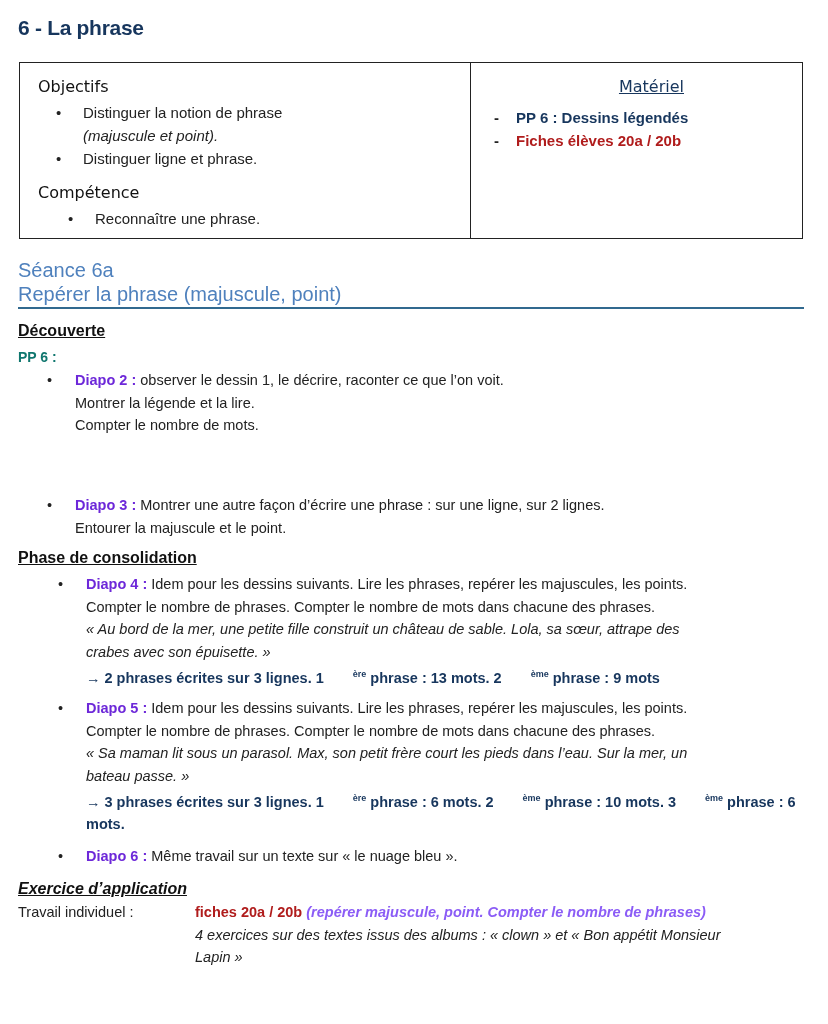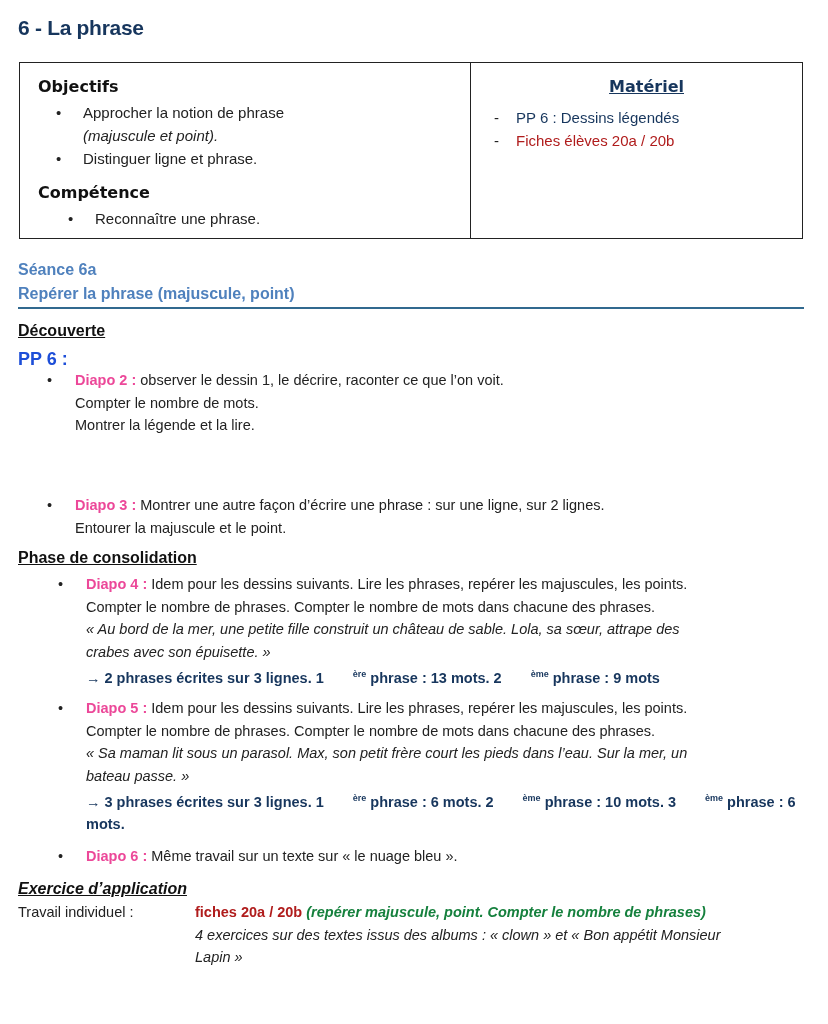--- a/index.html
+++ b/index.html
@@ -3,56 +3,56 @@
 <meta charset="utf-8">
 <style>
   html, body { margin:0; padding:0; background:#fff; }
   body { width:828px; height:1024px; position:relative; overflow:hidden;
          font-family:"Liberation Sans", sans-serif; color:#1a1a1a; }
   .condensed { font-family:"Liberation Sans Narrow","Liberation Sans", sans-serif; }
   #title { position:absolute; left:18px; top:16px; font-size:21px; font-weight:bold; color:#17365d; letter-spacing:-0.3px;text-align:center; }
   #box { position:absolute; left:19px; top:62px; width:782px; height:175px; border:1.5px solid #222; display:flex; }
   #box .left { width:450px; border-right:1.5px solid #222; position:relative; }
   #box .right { flex:1; position:relative;margin-left:15px; }
-  .comic { font-family:"DejaVu Sans", sans-serif; font-weight:bold; font-size:16px; color:#111; }
+  .comic { font-family:"DejaVu Sans", sans-serif; font-weight:normal; font-size:16px; color:#111; }
   .h-obj { position:absolute; left:18px; top:14px; }
   .h-comp { position:absolute; left:18px; top:120px; }
   ul.box-list { list-style:none; margin:0; padding:0; position:absolute; font-size:15px; color:#222; }
   ul.box-list li { position:relative; line-height:23px; }
   ul.box-list li .dot { position:absolute; left:-27px; top:0; font-size:15px; }
   #obj-list { left:63px; top:38px; }
   #comp-list { left:75px; top:144px; }
   .mat-title { position:absolute; left:0; right:0; top:14px; text-align:right; padding-right:118px; text-decoration:underline; color:#17365d; }
-  .mat-item { position:absolute; left:8px; font-size:15px; font-weight:normal; }
+  .mat-item { position:absolute; left:8px; font-size:15px; font-weight:bold; }
   .mat-item .dash { display:inline-block; width:22px; color:#222; }
   .mat1 { top:46px; color:#17365d; }
   .mat2 { top:69px; color:#b01c1c; }
-  #seance { position:absolute; left:18px; top:258px; font-size:16px; font-weight:bold; color:#4f81bd; line-height:24px; }
+  #seance { position:absolute; left:18px; top:258px; font-size:20px; font-weight:normal; color:#4f81bd; line-height:24px; }
   #rule { position:absolute; left:18px; top:307px; width:786px; height:2px; background:#31698f; }
   .sec-head { position:absolute; left:18px; font-weight:bold; font-size:16px; text-decoration:underline; color:#111; }
-  .pp6 { position:absolute; left:18px; top:349px; font-weight:bold; font-size:18px; color:#1d4ed8; }
+  .pp6 { position:absolute; left:18px; top:349px; font-weight:bold; font-size:14px; color:#0f766e; }
   .block { position:absolute; font-size:14.5px; line-height:22.5px; color:#222; }
   .block .bul { position:absolute; left:-28px; top:0; }
-  .b { font-weight:bold; color:#ec4899; }
+  .b { font-weight:bold; color:#6d28d9; }
   .it { font-style:italic; }
   .res { font-weight:bold; color:#17365d; }
   sup { font-size:9px;padding-left:29px; }
   .red { color:#b01c1c; font-weight:bold; }
-  .redi { color:#15803d; font-weight:bold; font-style:italic; }
+  .redi { color:#8b5cf6; font-weight:bold; font-style:italic; }
 </style>
 </head>
 <body>
 
 <div id="title">6 - La phrase</div>
 
 <div id="box">
   <div class="left">
     <div class="comic h-obj">Objectifs</div>
     <ul class="box-list" id="obj-list">
-      <li><span class="dot">•</span><span>Approcher la notion de phrase</span><br><span class="it">(majuscule et point).</span></li>
+      <li><span class="dot">•</span><span>Distinguer la notion de phrase</span><br><span class="it">(majuscule et point).</span></li>
       <li><span class="dot">•</span><span>Distinguer ligne et phrase.</span></li>
     </ul>
     <div class="comic h-comp">Compétence</div>
     <ul class="box-list" id="comp-list">
       <li><span class="dot">•</span><span>Reconnaître une phrase.</span></li>
     </ul>
   </div>
   <div class="right">
     <div class="comic mat-title">Matériel</div>
     <div class="mat-item mat1"><span class="dash">-</span><span>PP 6 : Dessins légendés</span></div>
@@ -65,22 +65,22 @@
   <div>Repérer la phrase (majuscule, point)</div>
 </div>
 <div id="rule"></div>
 
 <div class="sec-head condensed" style="top:322px;">Découverte</div>
 <div class="pp6 condensed">PP 6 :</div>
 
 <div class="block condensed" style="left:75px; top:369px;">
   <span class="bul">•</span>
   <div><span class="b">Diapo 2 :</span><span> observer le dessin 1, le décrire, raconter ce que l’on voit.</span></div>
+  <div>Montrer la légende et la lire.</div>
   <div>Compter le nombre de mots.</div>
-  <div>Montrer la légende et la lire.</div>
 </div>
 
 <div class="block condensed" style="left:75px; top:494px;">
   <span class="bul">•</span>
   <div><span class="b">Diapo 3 :</span><span> Montrer une autre façon d’écrire une phrase : sur une ligne, sur 2 lignes.</span></div>
   <div>Entourer la majuscule et le point.</div>
 </div>
 
 <div class="sec-head condensed" style="top:549px;">Phase de consolidation</div>
 

